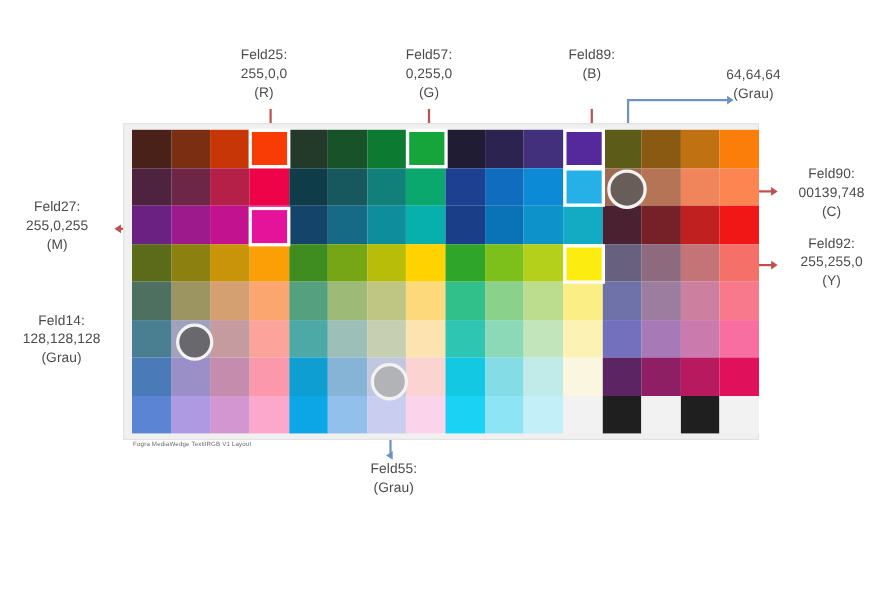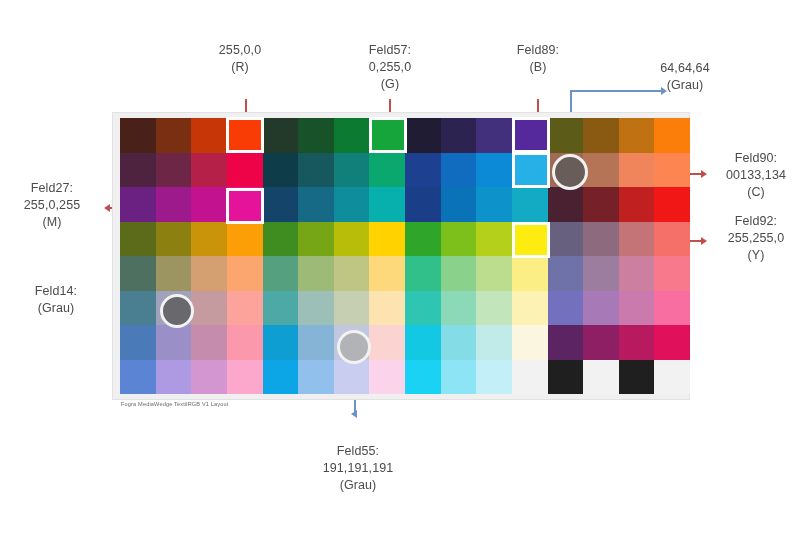--- a/index.html
+++ b/index.html
@@ -117,20 +117,21 @@
     text-align:center;
     font-size:7.5px;color:#555;
   }
 </style>
 </head>
 <body>
 
 <div id="stage">
 
   <div class="anno" style="left:175px;top:42px;width:130px;">
+    <div>Feld25:</div>
     <div>255,0,0</div>
     <div>(R)</div>
   </div>
   <div class="ln v" style="left:245px;top:99px;height:16px;"></div>
   <div class="arw down" style="left:242px;top:112px;"></div>
 
   <div class="anno" style="left:330px;top:42px;width:120px;">
     <div>Feld57:</div>
     <div>0,255,0</div>
     <div>(G)</div>
@@ -148,21 +149,21 @@
   <div class="anno" style="left:620px;top:60px;width:130px;">
     <div>64,64,64</div>
     <div>(Grau)</div>
   </div>
   <div class="ln h blue" style="left:570px;top:90px;width:92px;"></div>
   <div class="ln v blue" style="left:570px;top:90px;height:78px;"></div>
   <div class="arw bl-right" style="left:661px;top:87px;"></div>
 
   <div class="anno" style="left:712px;top:150px;width:88px;">
     <div>Feld90:</div>
-    <div>00133,134</div>
+    <div>00139,748</div>
     <div>(C)</div>
   </div>
 
   <div class="ln v" style="left:531px;top:175px;height:22px;"></div>
   <div class="ln h" style="left:531px;top:196px;width:106px;"></div>
   <div class="ln v" style="left:636px;top:173px;height:24px;"></div>
   <div class="ln h" style="left:636px;top:173px;width:66px;"></div>
   <div class="arw right" style="left:701px;top:170px;"></div>
 
   <div class="anno" style="left:712px;top:213px;width:88px;">
@@ -176,28 +177,28 @@
   <div class="anno" style="left:2px;top:180px;width:100px;">
     <div>Feld27:</div>
     <div>255,0,255</div>
     <div>(M)</div>
   </div>
   <div class="ln h" style="left:110px;top:207px;width:130px;"></div>
   <div class="arw left" style="left:104px;top:204px;"></div>
 
   <div class="anno" style="left:2px;top:283px;width:108px;">
     <div>Feld14:</div>
+    <div>128,128,128</div>
     <div>(Grau)</div>
   </div>
   <div class="ln h blue" style="left:118px;top:311px;width:44px;"></div>
   <div class="arw bl-left" style="left:112px;top:308px;"></div>
 
-  <div class="anno" style="left:298px;top:418px;width:120px;margin-top:25px;">
+  <div class="anno" style="left:298px;top:418px;width:120px;">
     <div>Feld55:</div>
-    <div>191,191,191</div>
     <div>(Grau)</div>
   </div>
   <div class="ln v blue" style="left:354px;top:350px;height:62px;"></div>
   <div class="arw bl-left" style="left:351px;top:410px;border-right-color:#6d93c6;"></div>
 
   <div id="chartframe"></div>
   <div id="grid" style="grid-template-columns: repeat(16, 1fr); grid-template-rows: repeat(8, 1fr);">
       <div class="cell" style="background: rgb(74, 33, 24);"></div>
       <div class="cell" style="background: rgb(123, 47, 18);"></div>
       <div class="cell" style="background: rgb(198, 54, 6);"></div>

